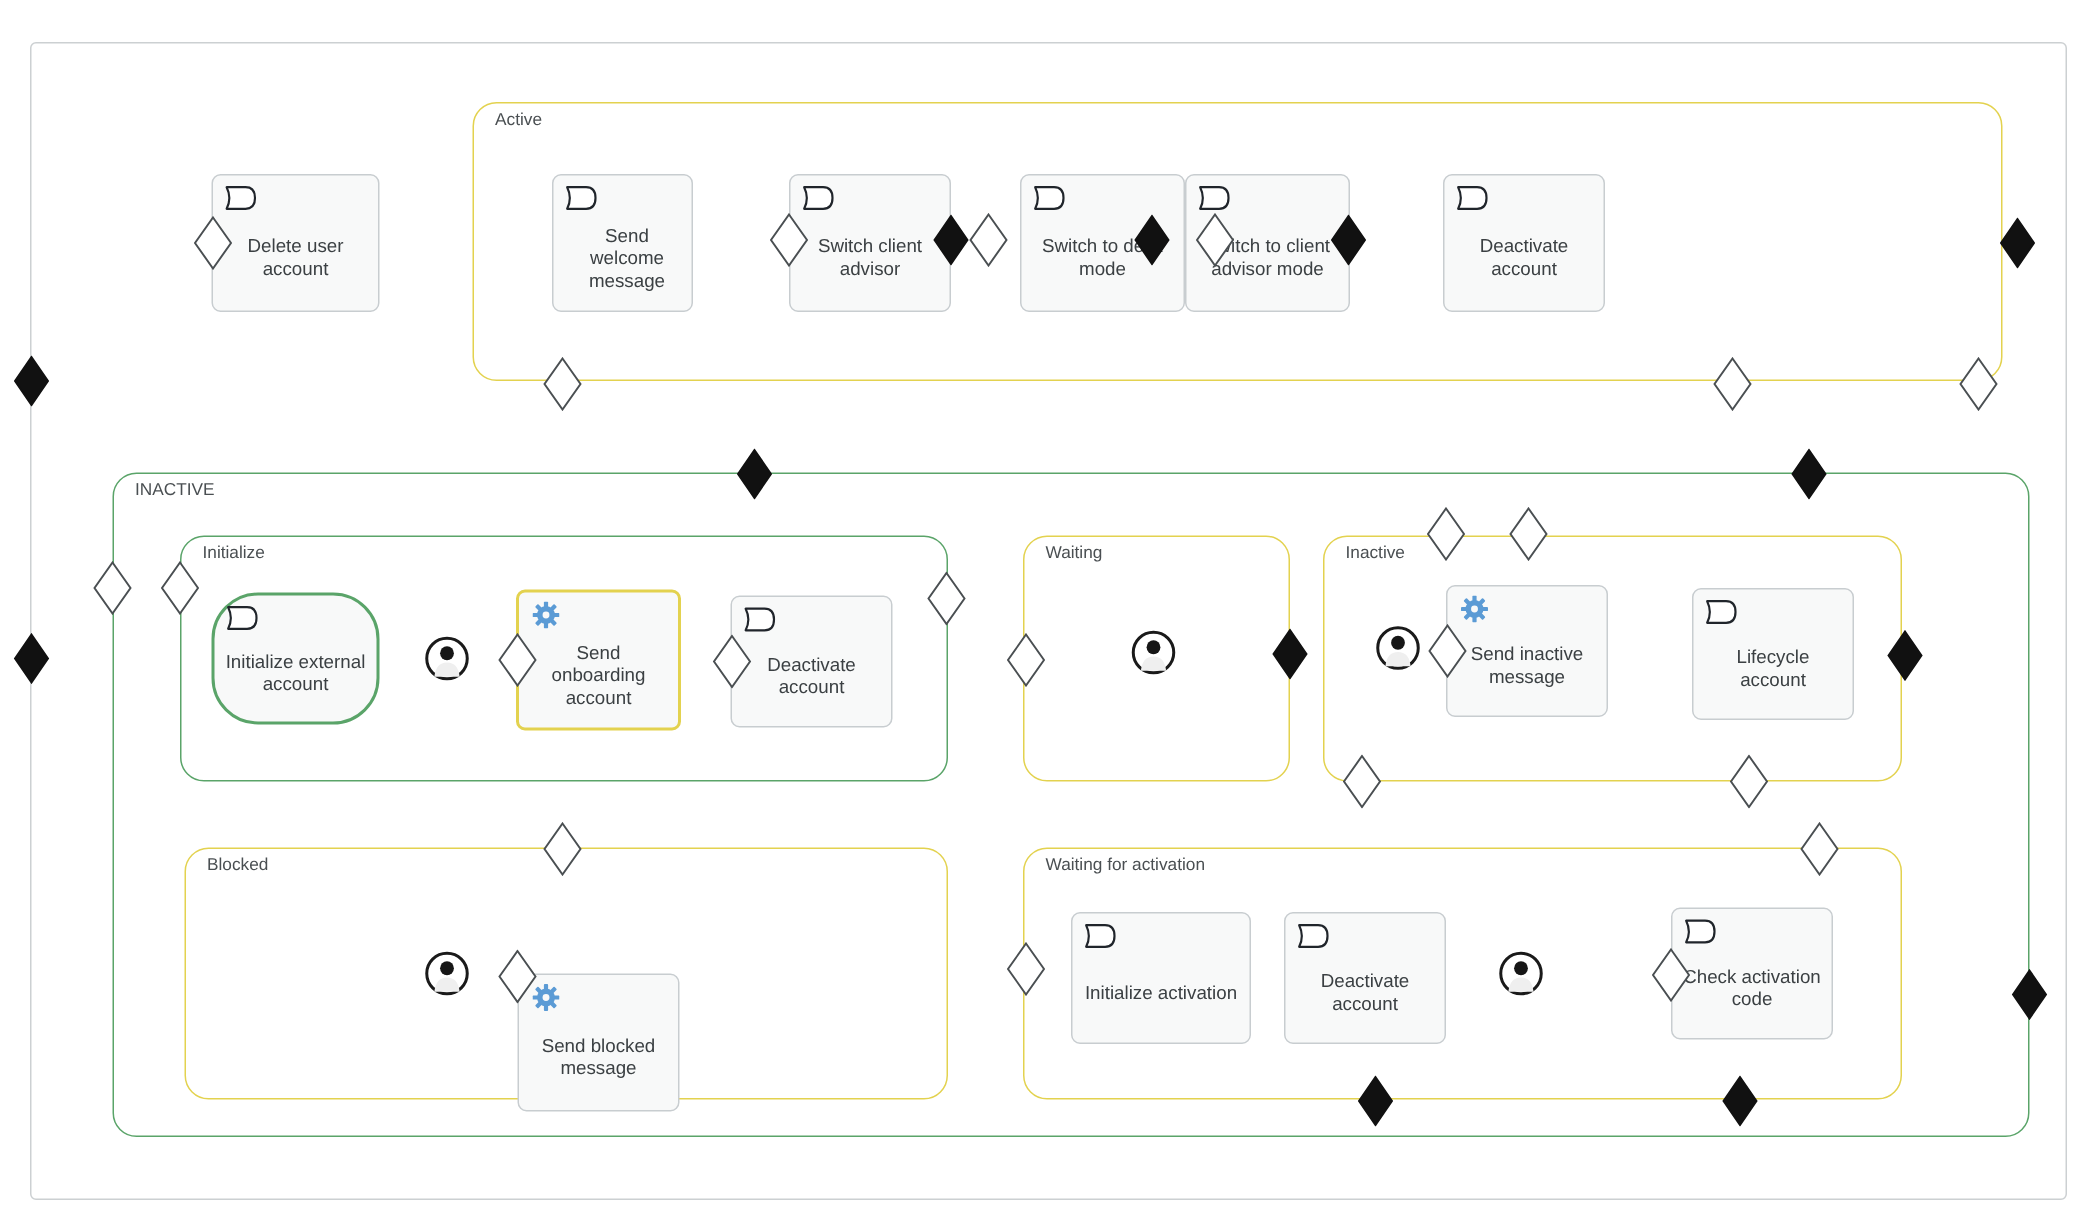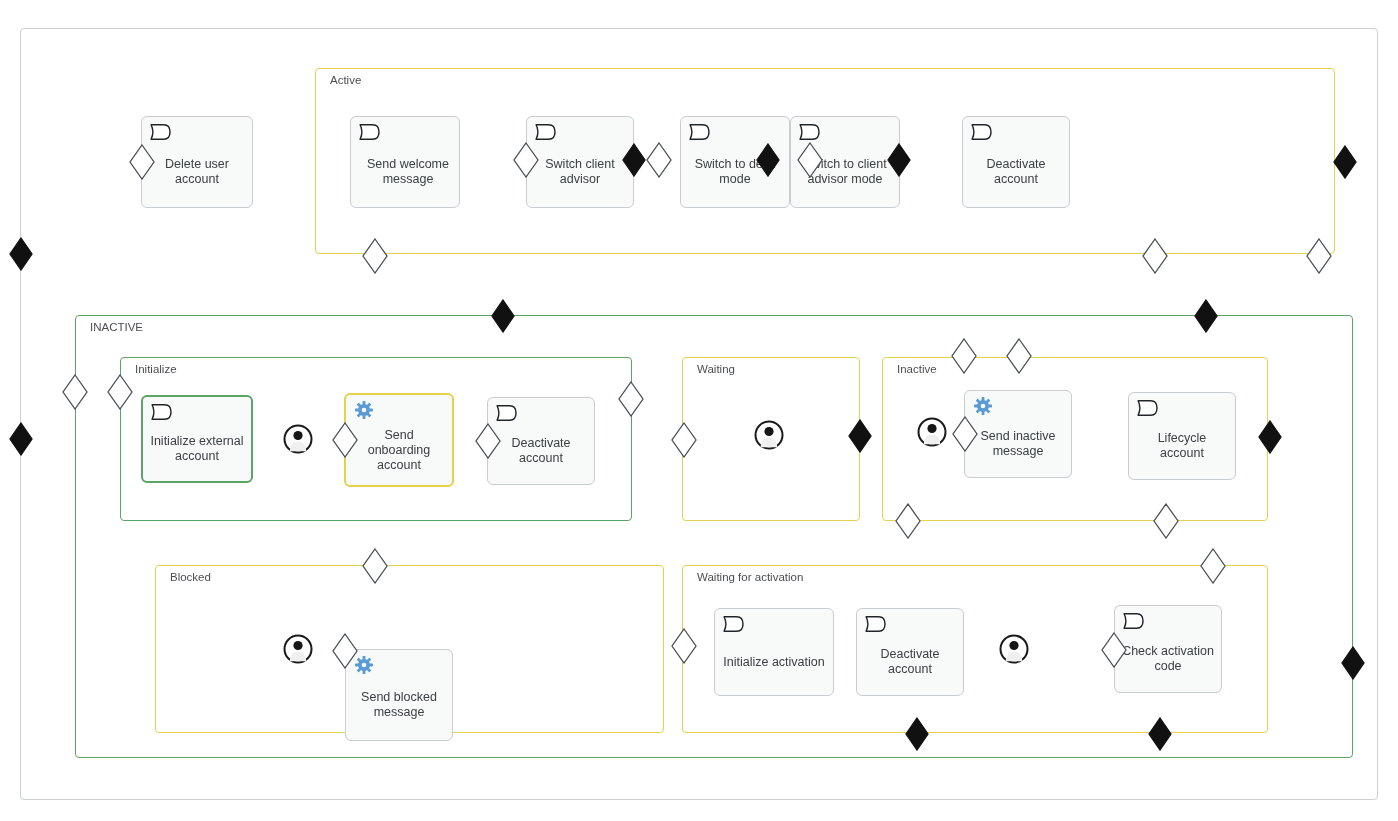--- a/index.html
+++ b/index.html
@@ -15,21 +15,21 @@
     padding:26px 6px 6px 6px;
     z-index:6;
   }
   .task.green{border:2px solid #5aa469;}
   .task.yellow{border:2px solid #e3d24f;}
   .task .lbl{display:block;width:100%;}
 
   .ticon{position:absolute;left:7px;top:6px;width:24px;height:18px;pointer-events:none;}
   .gicon{position:absolute;left:9px;top:6px;width:18px;height:18px;pointer-events:none;}
 
-  .grp{position:absolute;box-sizing:border-box;border-radius:4px;background:transparent;z-index:2;padding-left:36px;}
+  .grp{position:absolute;box-sizing:border-box;border-radius:16px;background:transparent;z-index:2;padding-left:36px;}
   .grp.yellow{border:1.6px solid #e3d24f;}
   .grp.green{border:1.6px solid #5aa469;}
   .grp > .glabel{
     position:absolute;left:11px;top:5px;font-size:11.5px;color:#4a4f52;
     background:#fff;padding:0 3px;white-space:nowrap;
   }
 
   .outerframe{position:absolute;left:20px;top:28px;width:1358px;height:772px;
     box-sizing:border-box;border:1px solid #ccd0d2;border-radius:4px;background:#fff;z-index:1;}
   .titletab{position:absolute;left:20px;top:10px;width:320px;height:22px;z-index:3;}
@@ -120,36 +120,36 @@
       </div>
       <div class="grp green" style="left: 120px; top: 357px; width: 512px; height: 164px;">
         <span class="glabel">Initialize</span>
       </div>
       <div class="grp yellow" style="left: 682px; top: 357px; width: 178px; height: 164px;">
         <span class="glabel">Waiting</span>
       </div>
       <div class="grp yellow" style="left: 882px; top: 357px; width: 386px; height: 164px;">
         <span class="glabel">Inactive</span>
       </div>
-      <div class="grp yellow" style="left: 123px; top: 565px; width: 509px; height: 168px; margin-left: 32px;">
+      <div class="grp yellow" style="left: 123px; top: 565px; width: 509px; height: 168px;">
         <span class="glabel">Blocked</span>
       </div>
       <div class="grp yellow" style="left: 682px; top: 565px; width: 586px; height: 168px;">
         <span class="glabel">Waiting for activation</span>
       </div>
     </div>
 
   <div id="task-layer">
       <div class="task" style="left: 141px; top: 116px; width: 112px; height: 92px;">
         <svg class="ticon" viewBox="0 0 26 20">
           <path d="M2 2 L16 2 Q23 2 23 10 Q23 18 16 18 L2 18 Q6 10 2 2 Z" fill="#ffffff" stroke="#20252b" stroke-width="1.6" stroke-linejoin="round"></path>
         </svg>
         <span class="lbl">Delete user account</span>
       </div>
-      <div class="task" style="left: 350px; top: 116px; width: 110px; height: 92px; padding-left: 12px;">
+      <div class="task" style="left: 368px; top: 116px; width: 94px; height: 92px; padding-left: 12px;">
         <svg class="ticon" viewBox="0 0 26 20">
           <path d="M2 2 L16 2 Q23 2 23 10 Q23 18 16 18 L2 18 Q6 10 2 2 Z" fill="#ffffff" stroke="#20252b" stroke-width="1.6" stroke-linejoin="round"></path>
         </svg>
         <span class="lbl">Send welcome message</span>
       </div>
       <div class="task" style="left: 526px; top: 116px; width: 108px; height: 92px;">
         <svg class="ticon" viewBox="0 0 26 20">
           <path d="M2 2 L16 2 Q23 2 23 10 Q23 18 16 18 L2 18 Q6 10 2 2 Z" fill="#ffffff" stroke="#20252b" stroke-width="1.6" stroke-linejoin="round"></path>
         </svg>
         <span class="lbl">Switch client advisor</span>
@@ -165,21 +165,21 @@
           <path d="M2 2 L16 2 Q23 2 23 10 Q23 18 16 18 L2 18 Q6 10 2 2 Z" fill="#ffffff" stroke="#20252b" stroke-width="1.6" stroke-linejoin="round"></path>
         </svg>
         <span class="lbl">Switch to client advisor mode</span>
       </div>
       <div class="task" style="left: 962px; top: 116px; width: 108px; height: 92px;">
         <svg class="ticon" viewBox="0 0 26 20">
           <path d="M2 2 L16 2 Q23 2 23 10 Q23 18 16 18 L2 18 Q6 10 2 2 Z" fill="#ffffff" stroke="#20252b" stroke-width="1.6" stroke-linejoin="round"></path>
         </svg>
         <span class="lbl">Deactivate account</span>
       </div>
-      <div class="task green" style="left: 141px; top: 395px; width: 112px; height: 88px;">
+      <div class="task green" style="left: 141px; top: 395px; width: 112px; height: 88px; border-radius: 31px;">
         <svg class="ticon" viewBox="0 0 26 20">
           <path d="M2 2 L16 2 Q23 2 23 10 Q23 18 16 18 L2 18 Q6 10 2 2 Z" fill="#ffffff" stroke="#20252b" stroke-width="1.6" stroke-linejoin="round"></path>
         </svg>
         <span class="lbl">Initialize external account</span>
       </div>
       <div class="task yellow" style="left: 344px; top: 393px; width: 110px; height: 94px;">
         <svg class="gicon" viewBox="0 0 18 18">
           <rect x="7.6" y="0" width="2.8" height="4.4" rx="0.6" fill="#5b9bd5" transform="rotate(0 9 9)"></rect>
           <rect x="7.6" y="0" width="2.8" height="4.4" rx="0.6" fill="#5b9bd5" transform="rotate(45 9 9)"></rect>
           <rect x="7.6" y="0" width="2.8" height="4.4" rx="0.6" fill="#5b9bd5" transform="rotate(90 9 9)"></rect>

